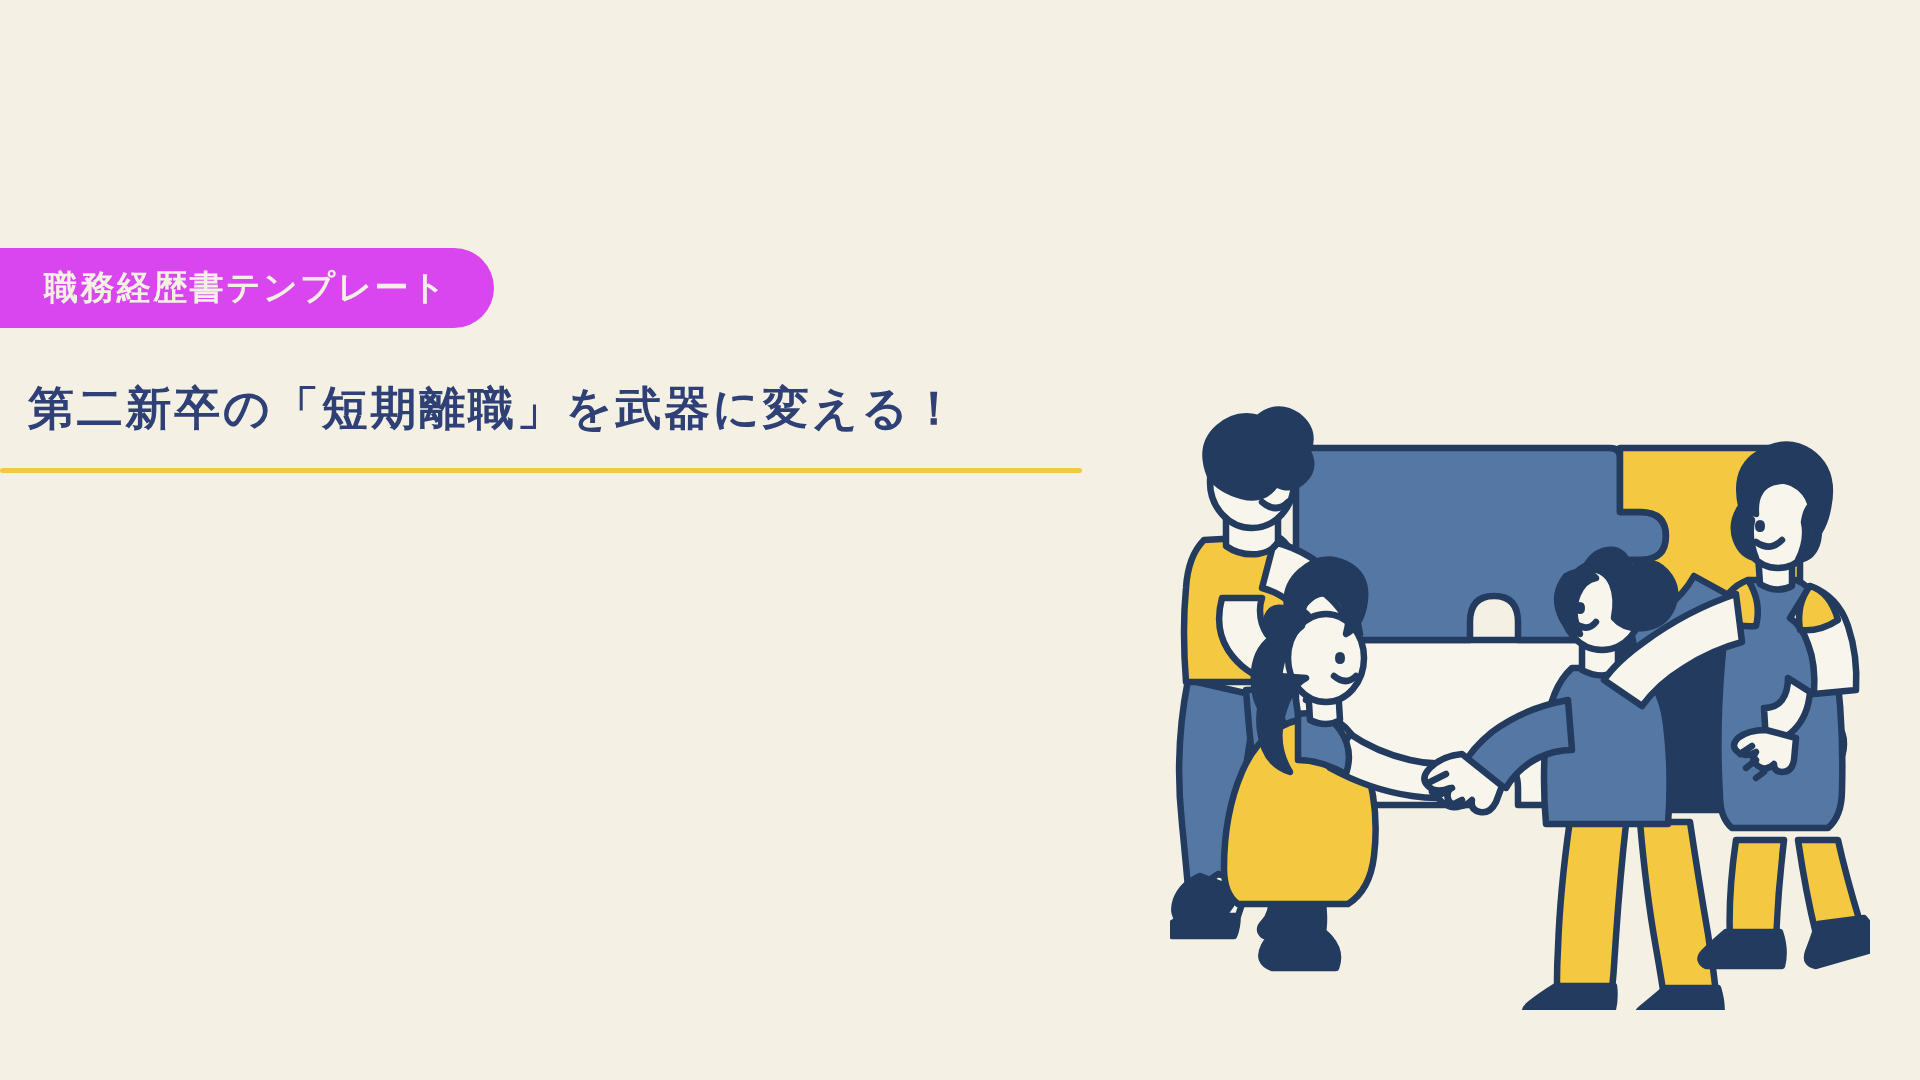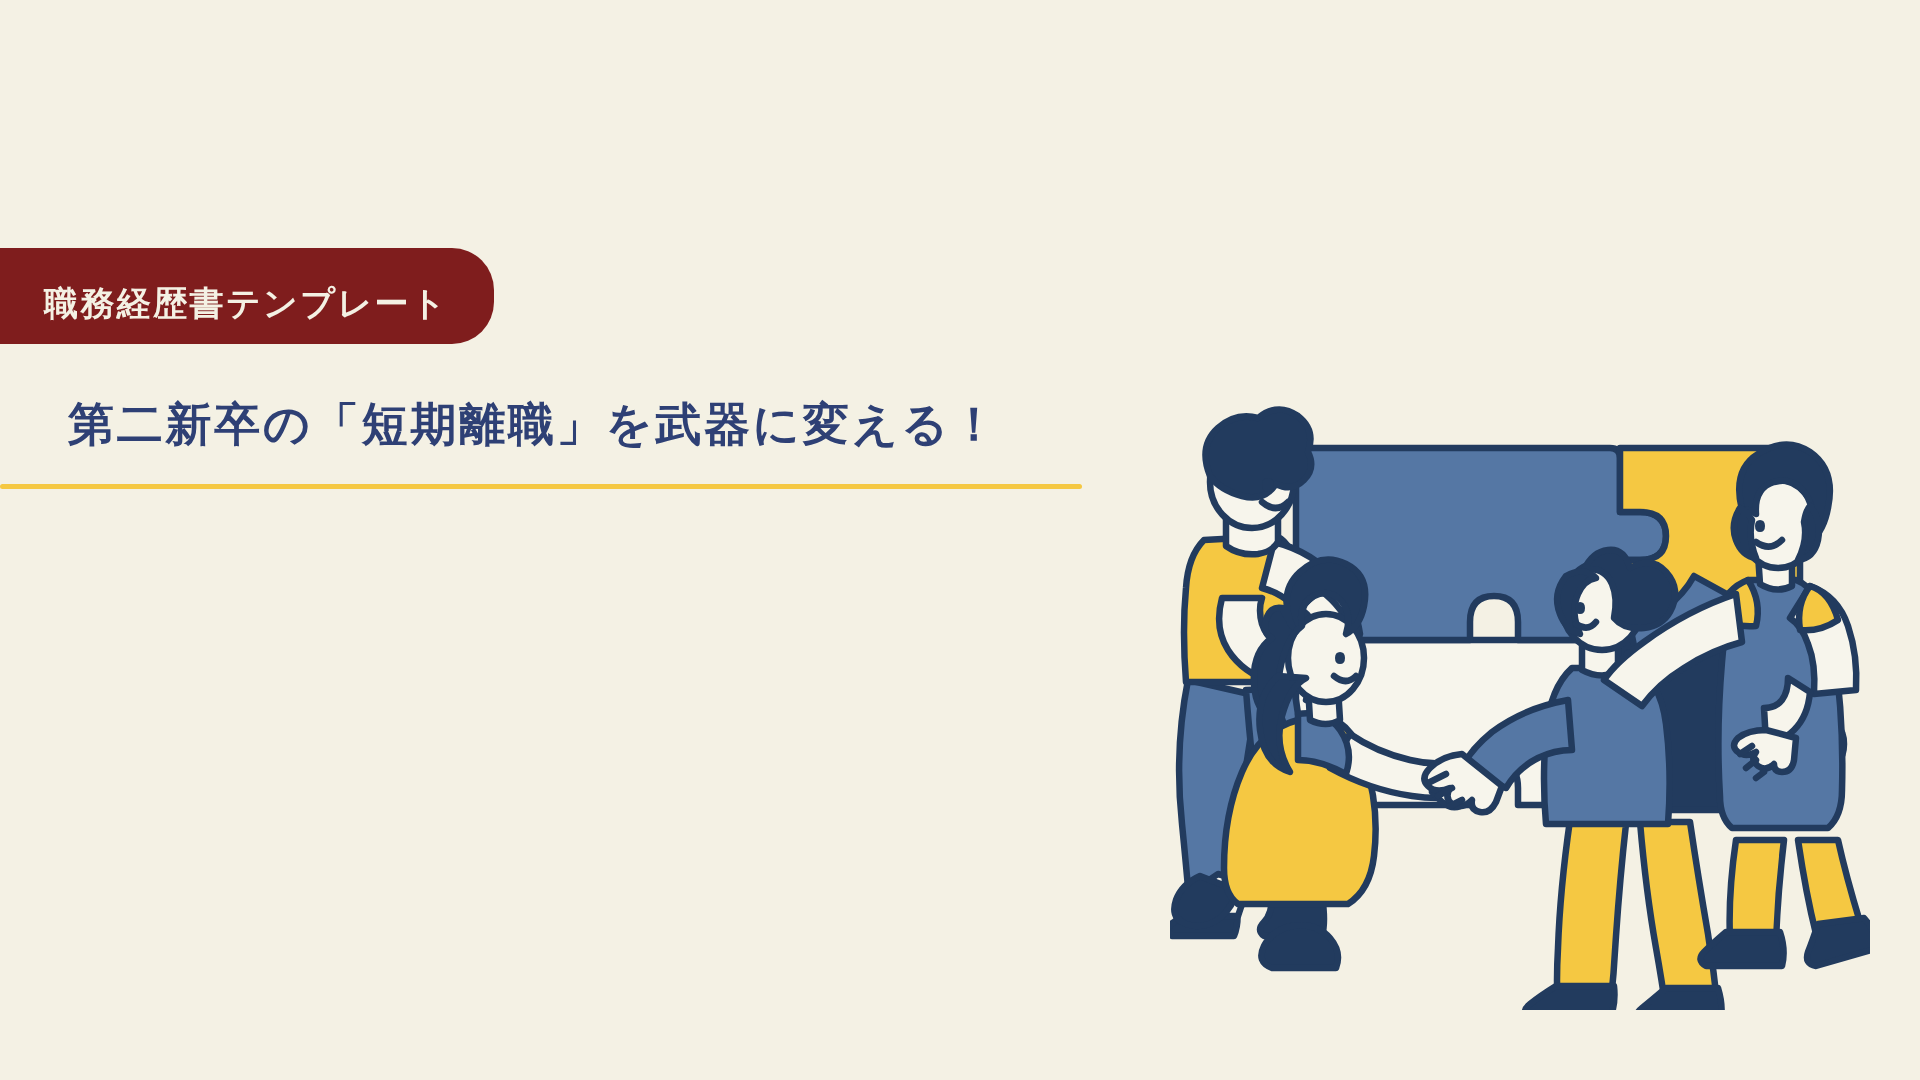--- a/index.html
+++ b/index.html
@@ -25,34 +25,34 @@
   
   .content {
     position: absolute;
     left: 0;
     top: 248px;
     width: 1140px;
   }
 
   .badge {
     display: inline-block;
-    background: #7f1d1d;
+    background: #d946ef;
     color: #f4f1e4;
     font-size: 34px;
     font-weight: bold;
     letter-spacing: 0.07em;
     line-height: 1;
-    padding: 38px 46px 24px 44px;
+    padding: 22px 46px 24px 44px;
     border-radius: 0 42px 42px 0;
     white-space: nowrap;
   }
 
   .headline {
     margin-top: 46px;
-    padding-left: 68px;
+    padding-left: 28px;
     color: #2e4075;
     font-size: 46px;
     font-weight: bold;
     letter-spacing: 0.06em;
     line-height: 1.48;
     white-space: nowrap;
   }
 
   .headline-line { display: block; }
 

